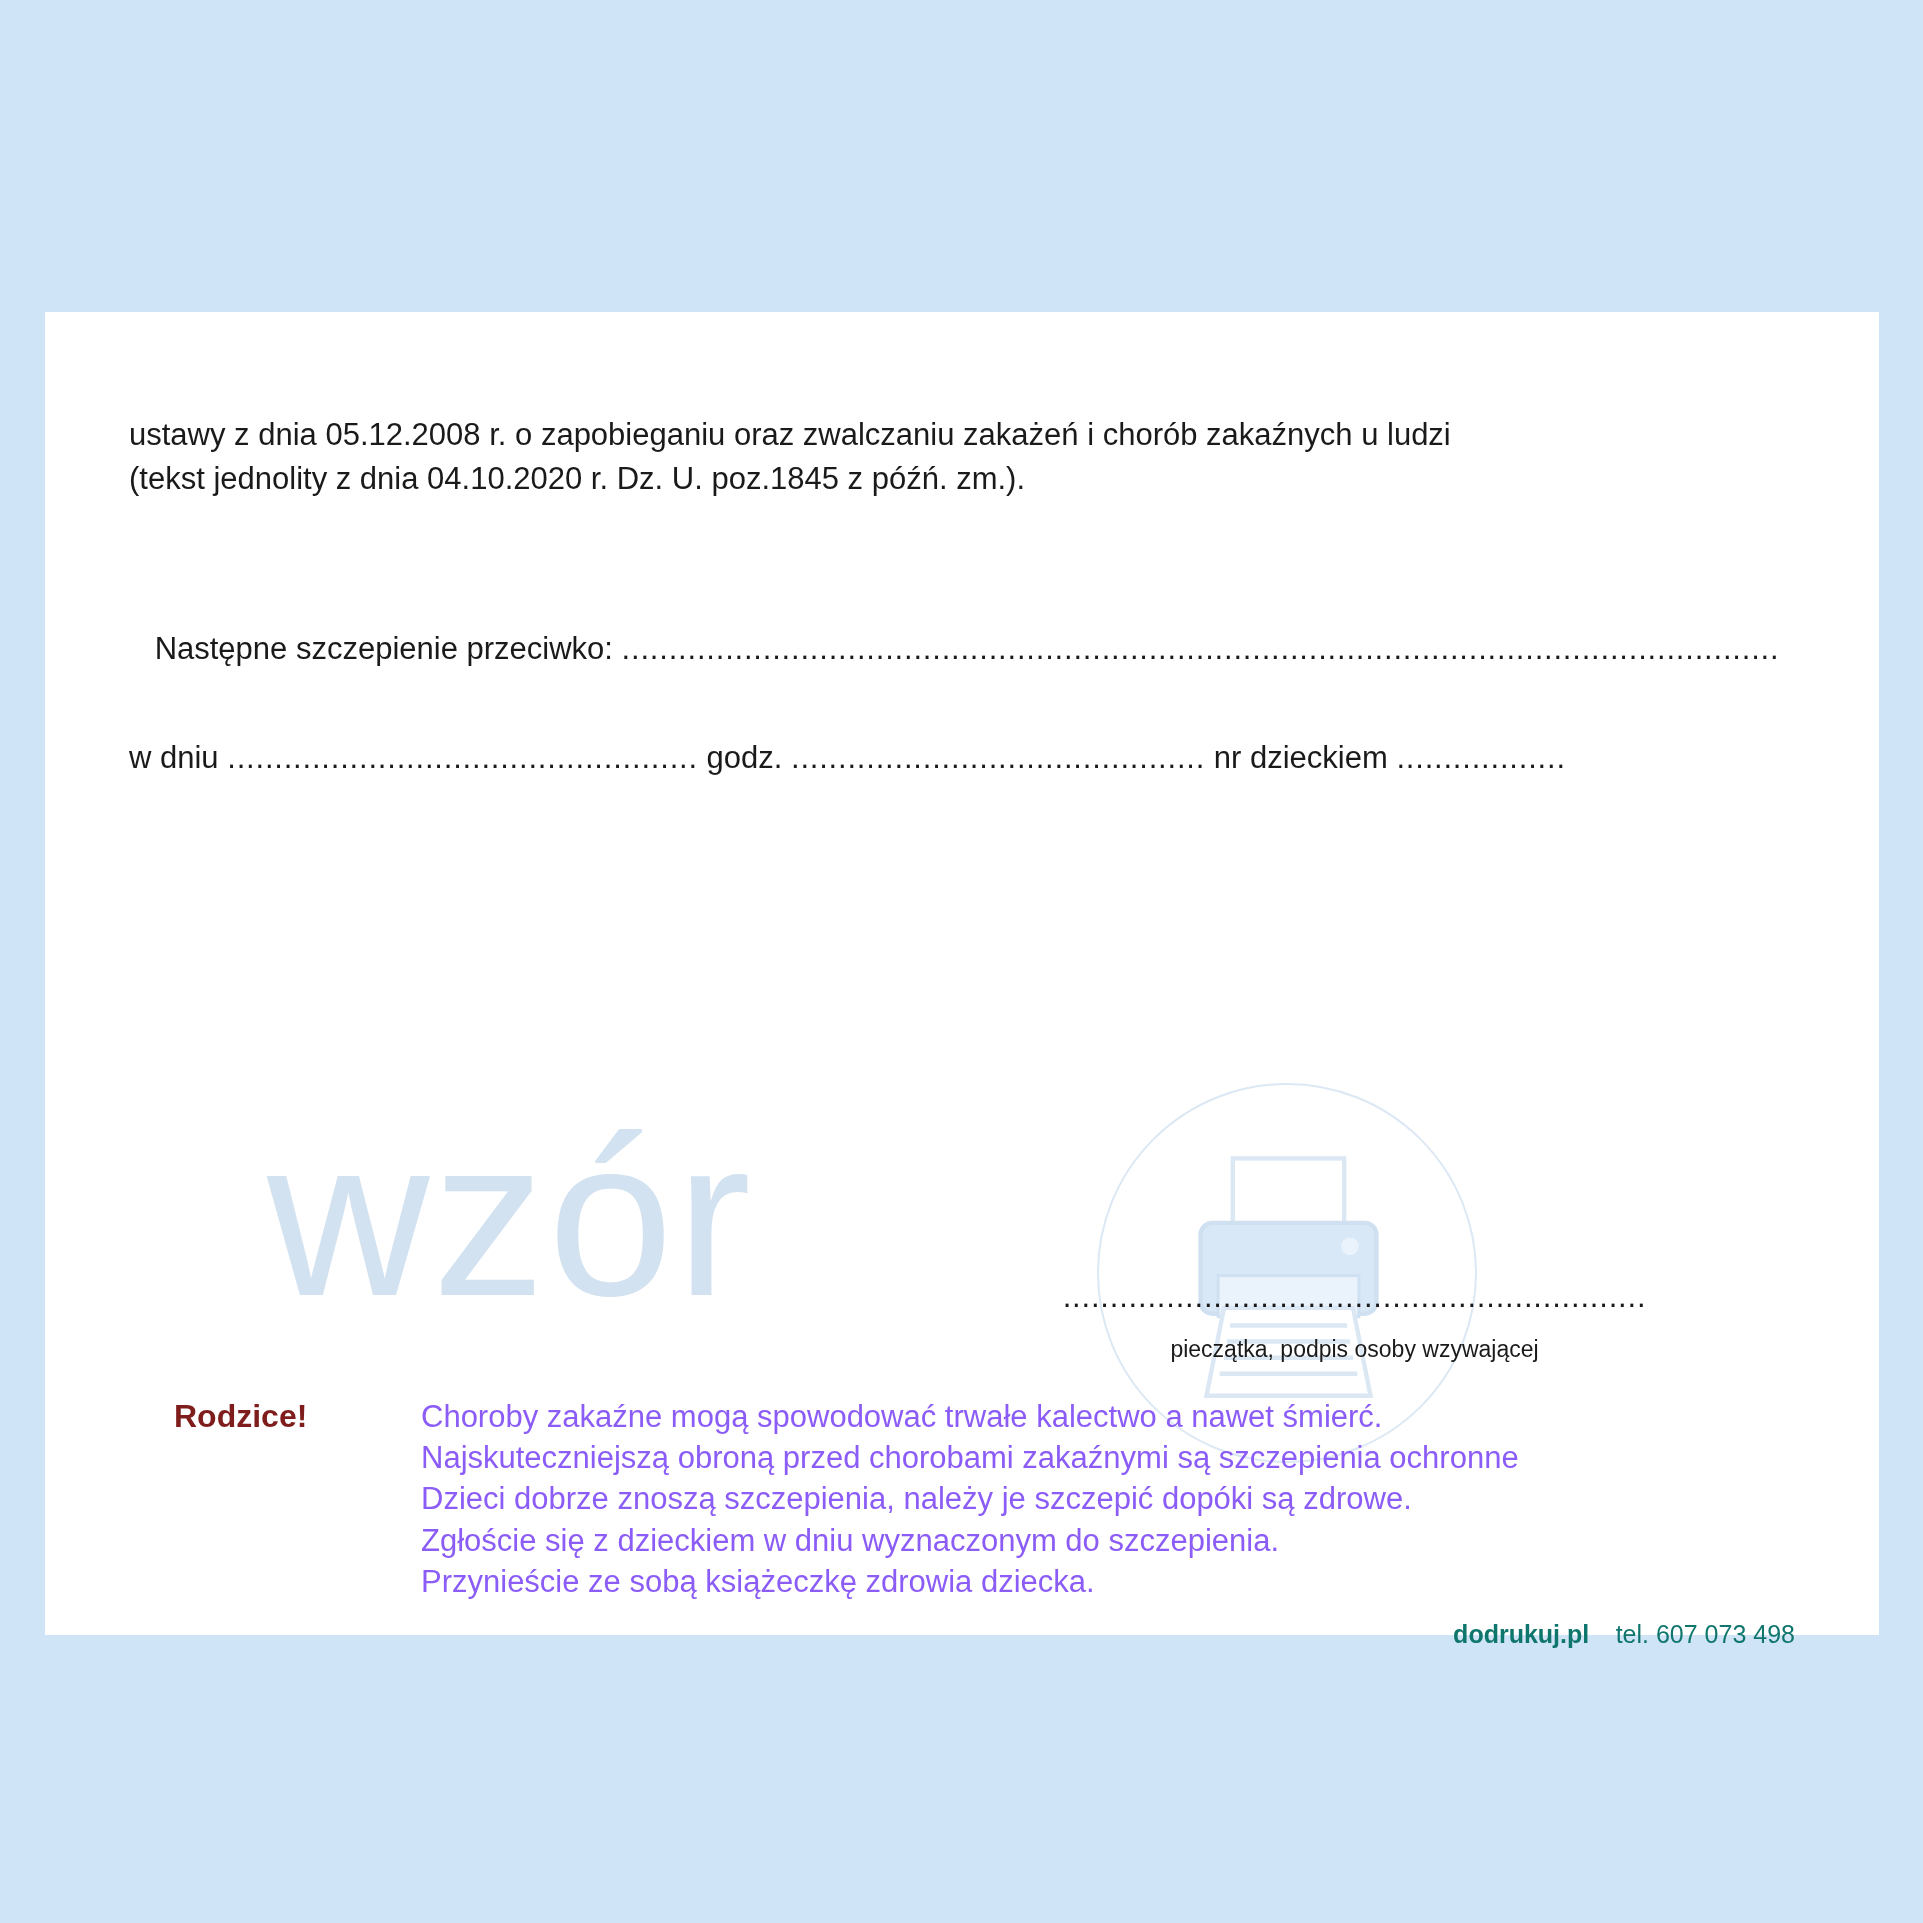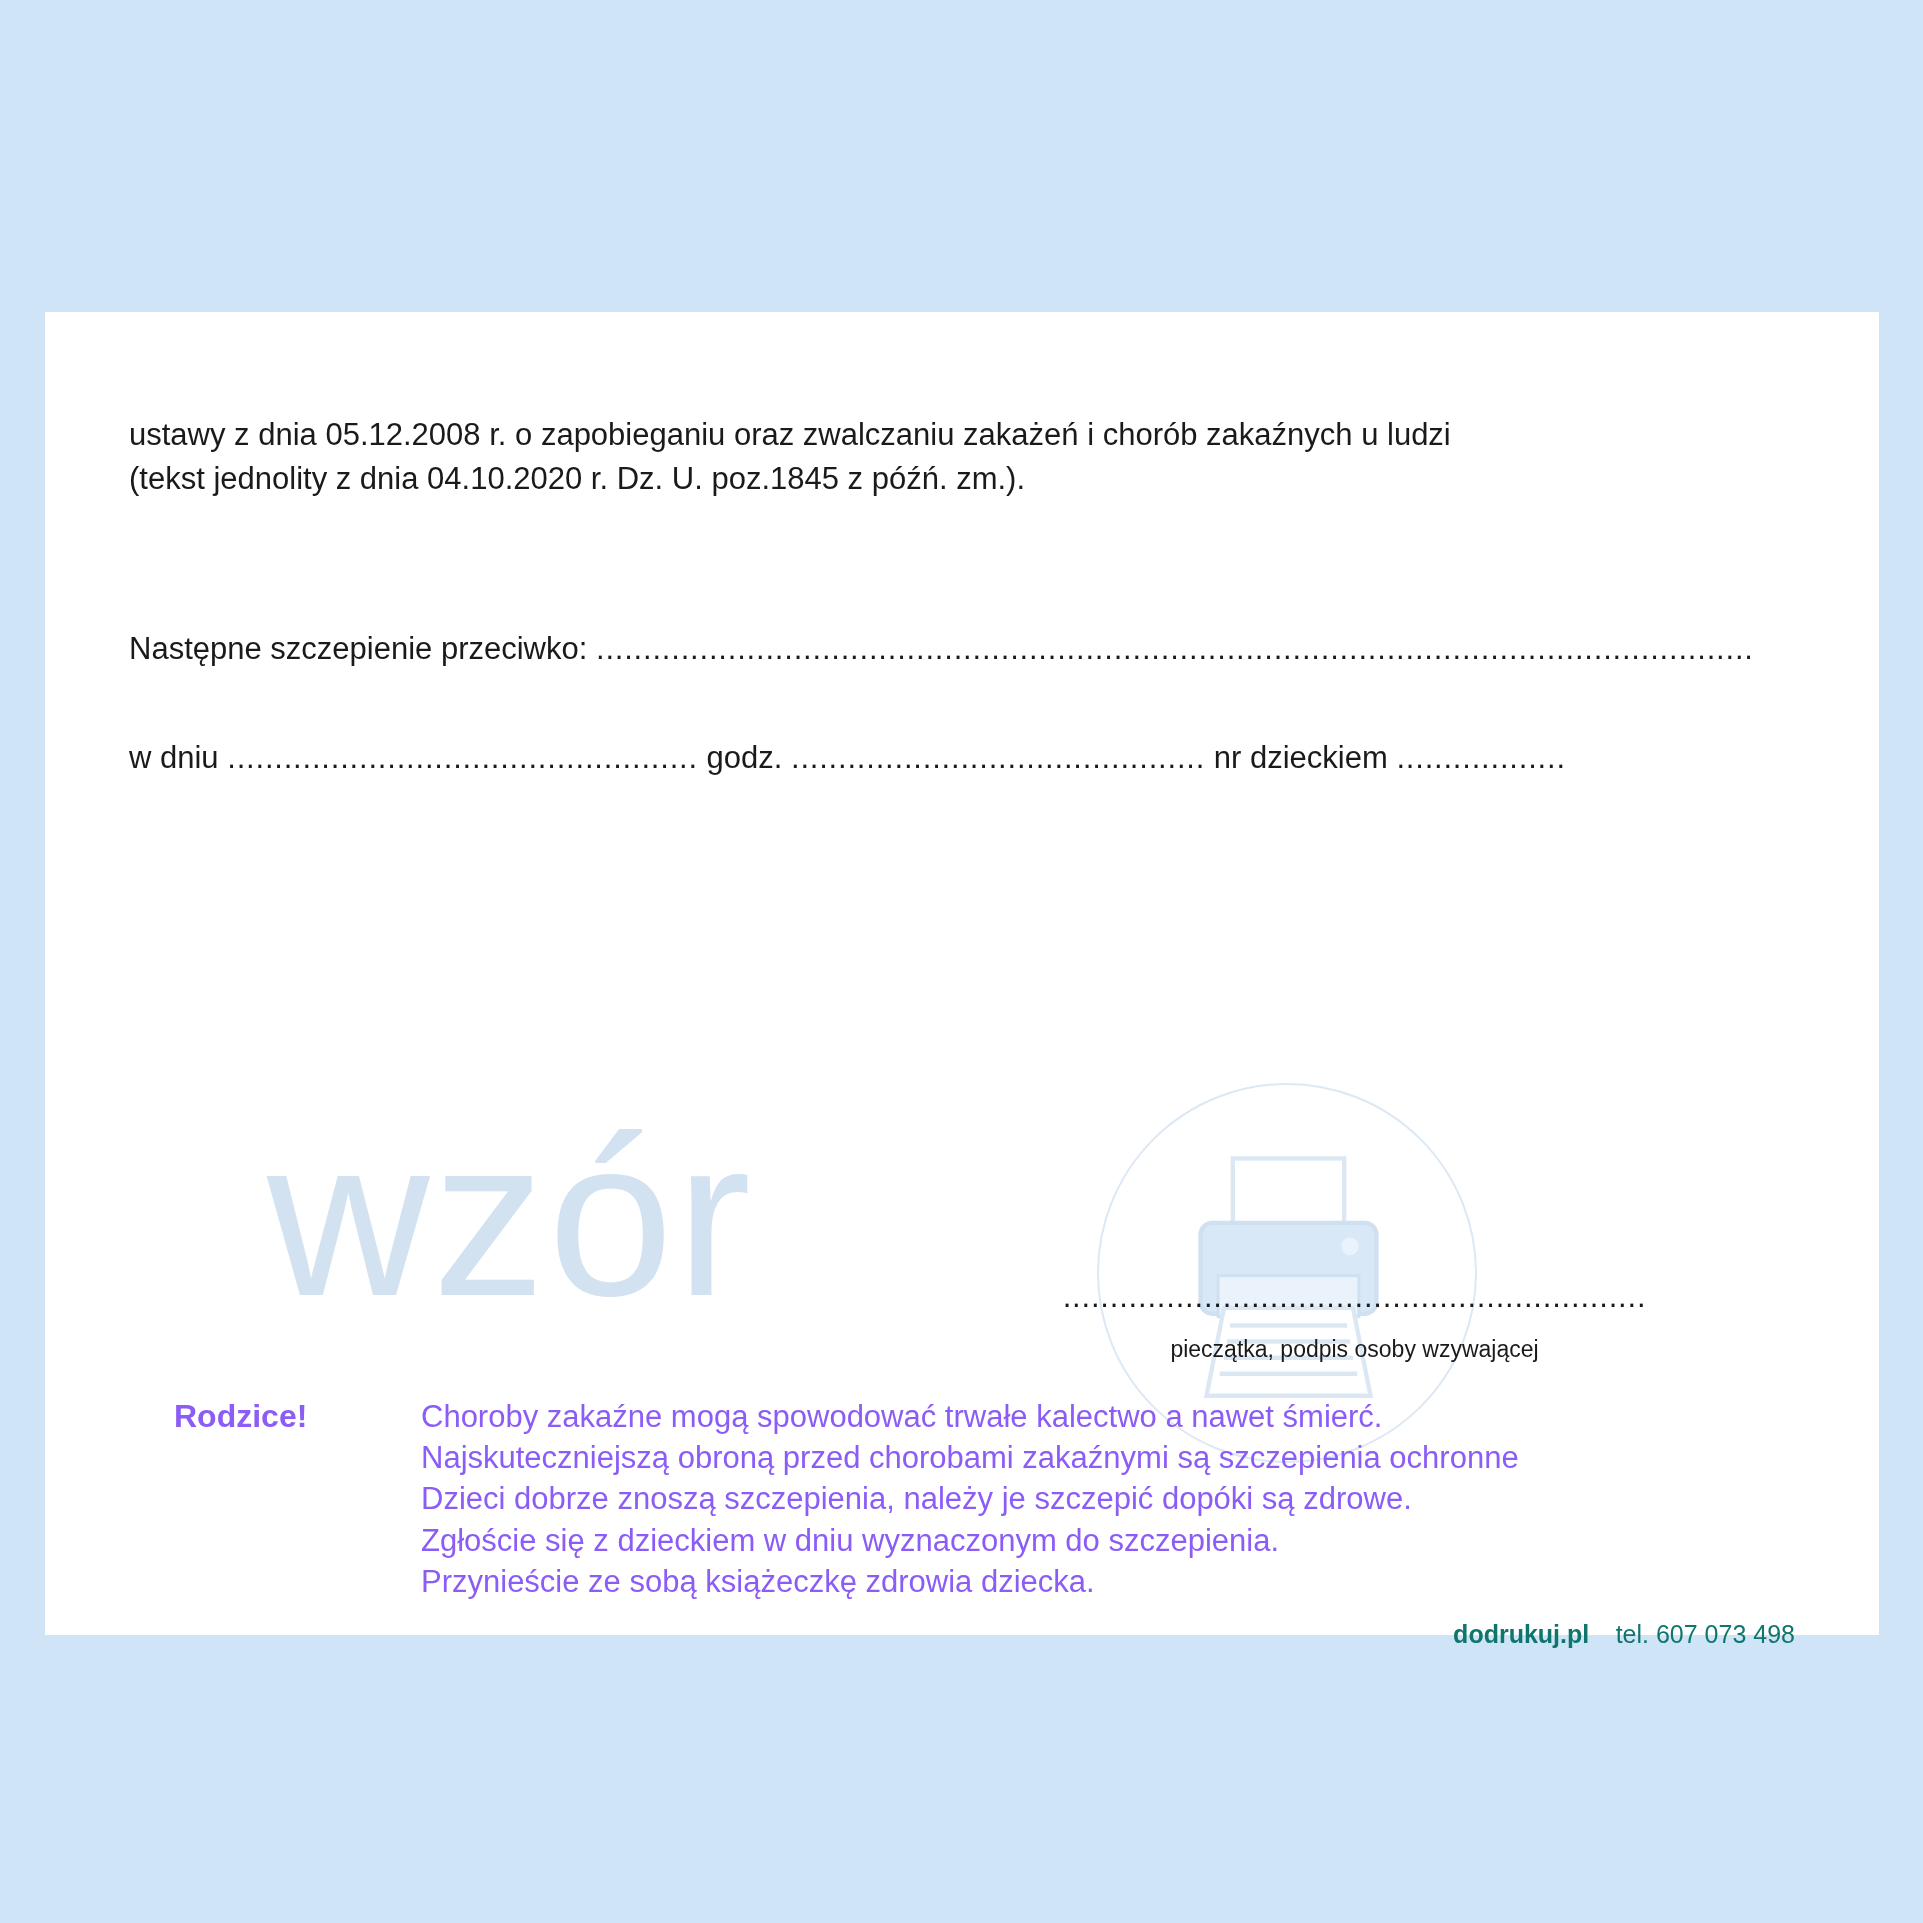--- a/index.html
+++ b/index.html
@@ -87,20 +87,21 @@
 
   .line-next {
     position: absolute;
     left: 84px;
     top: 319px;
     width: 1676px;
     font-size: 31px;
     color: #1a1a1a;
     white-space: nowrap;
     overflow: hidden;
+    text-align: center;
   }
   .line-when {
     position: absolute;
     left: 84px;
     top: 428px;
     width: 1676px;
     font-size: 31px;
     color: #1a1a1a;
     white-space: nowrap;
     overflow: hidden;
@@ -129,21 +130,21 @@
     font-size: 23px;
     color: #1a1a1a;
   }
 
   .parents-label {
     position: absolute;
     left: 129px;
     top: 1086px;
     font-size: 32px;
     font-weight: bold;
-    color: #8b5cf6;
+    color: #7f1d1d;
   }
   .parents-lines {
     position: absolute;
     left: 376px;
     top: 1084px;
     width: 1353px;
     font-size: 31px;
     line-height: 1.33;
     color: #8b5cf6;
   }

